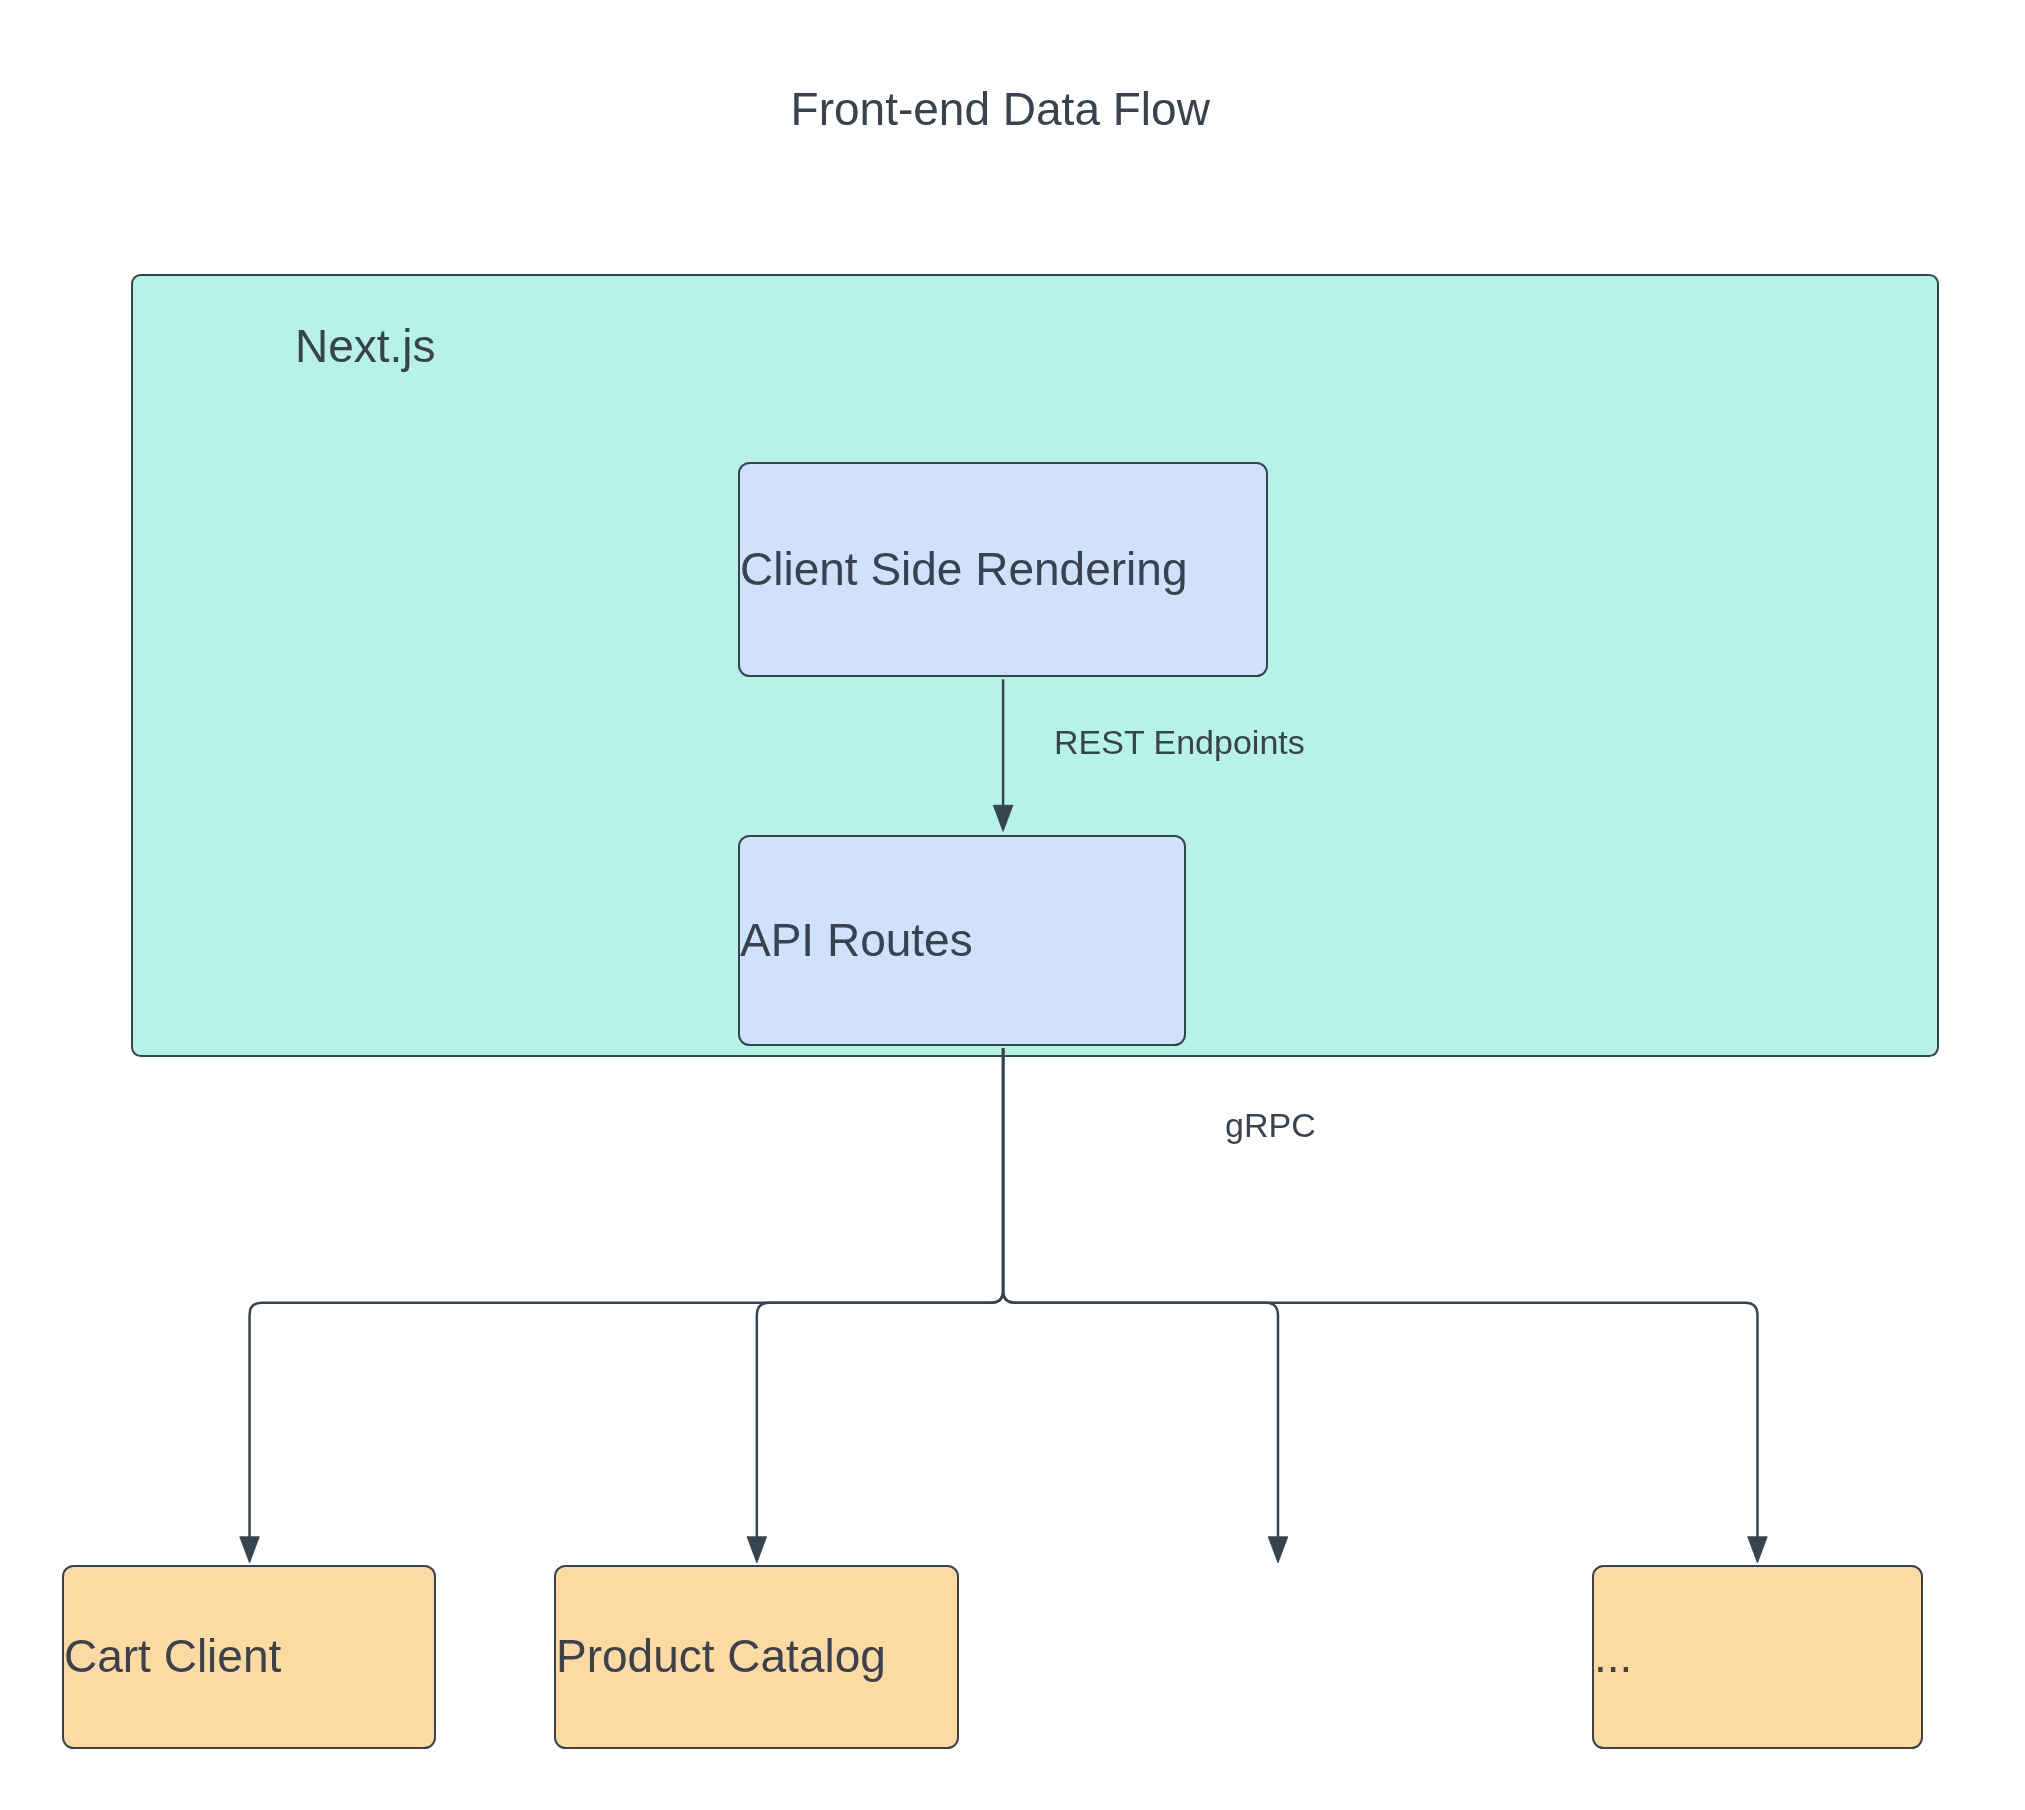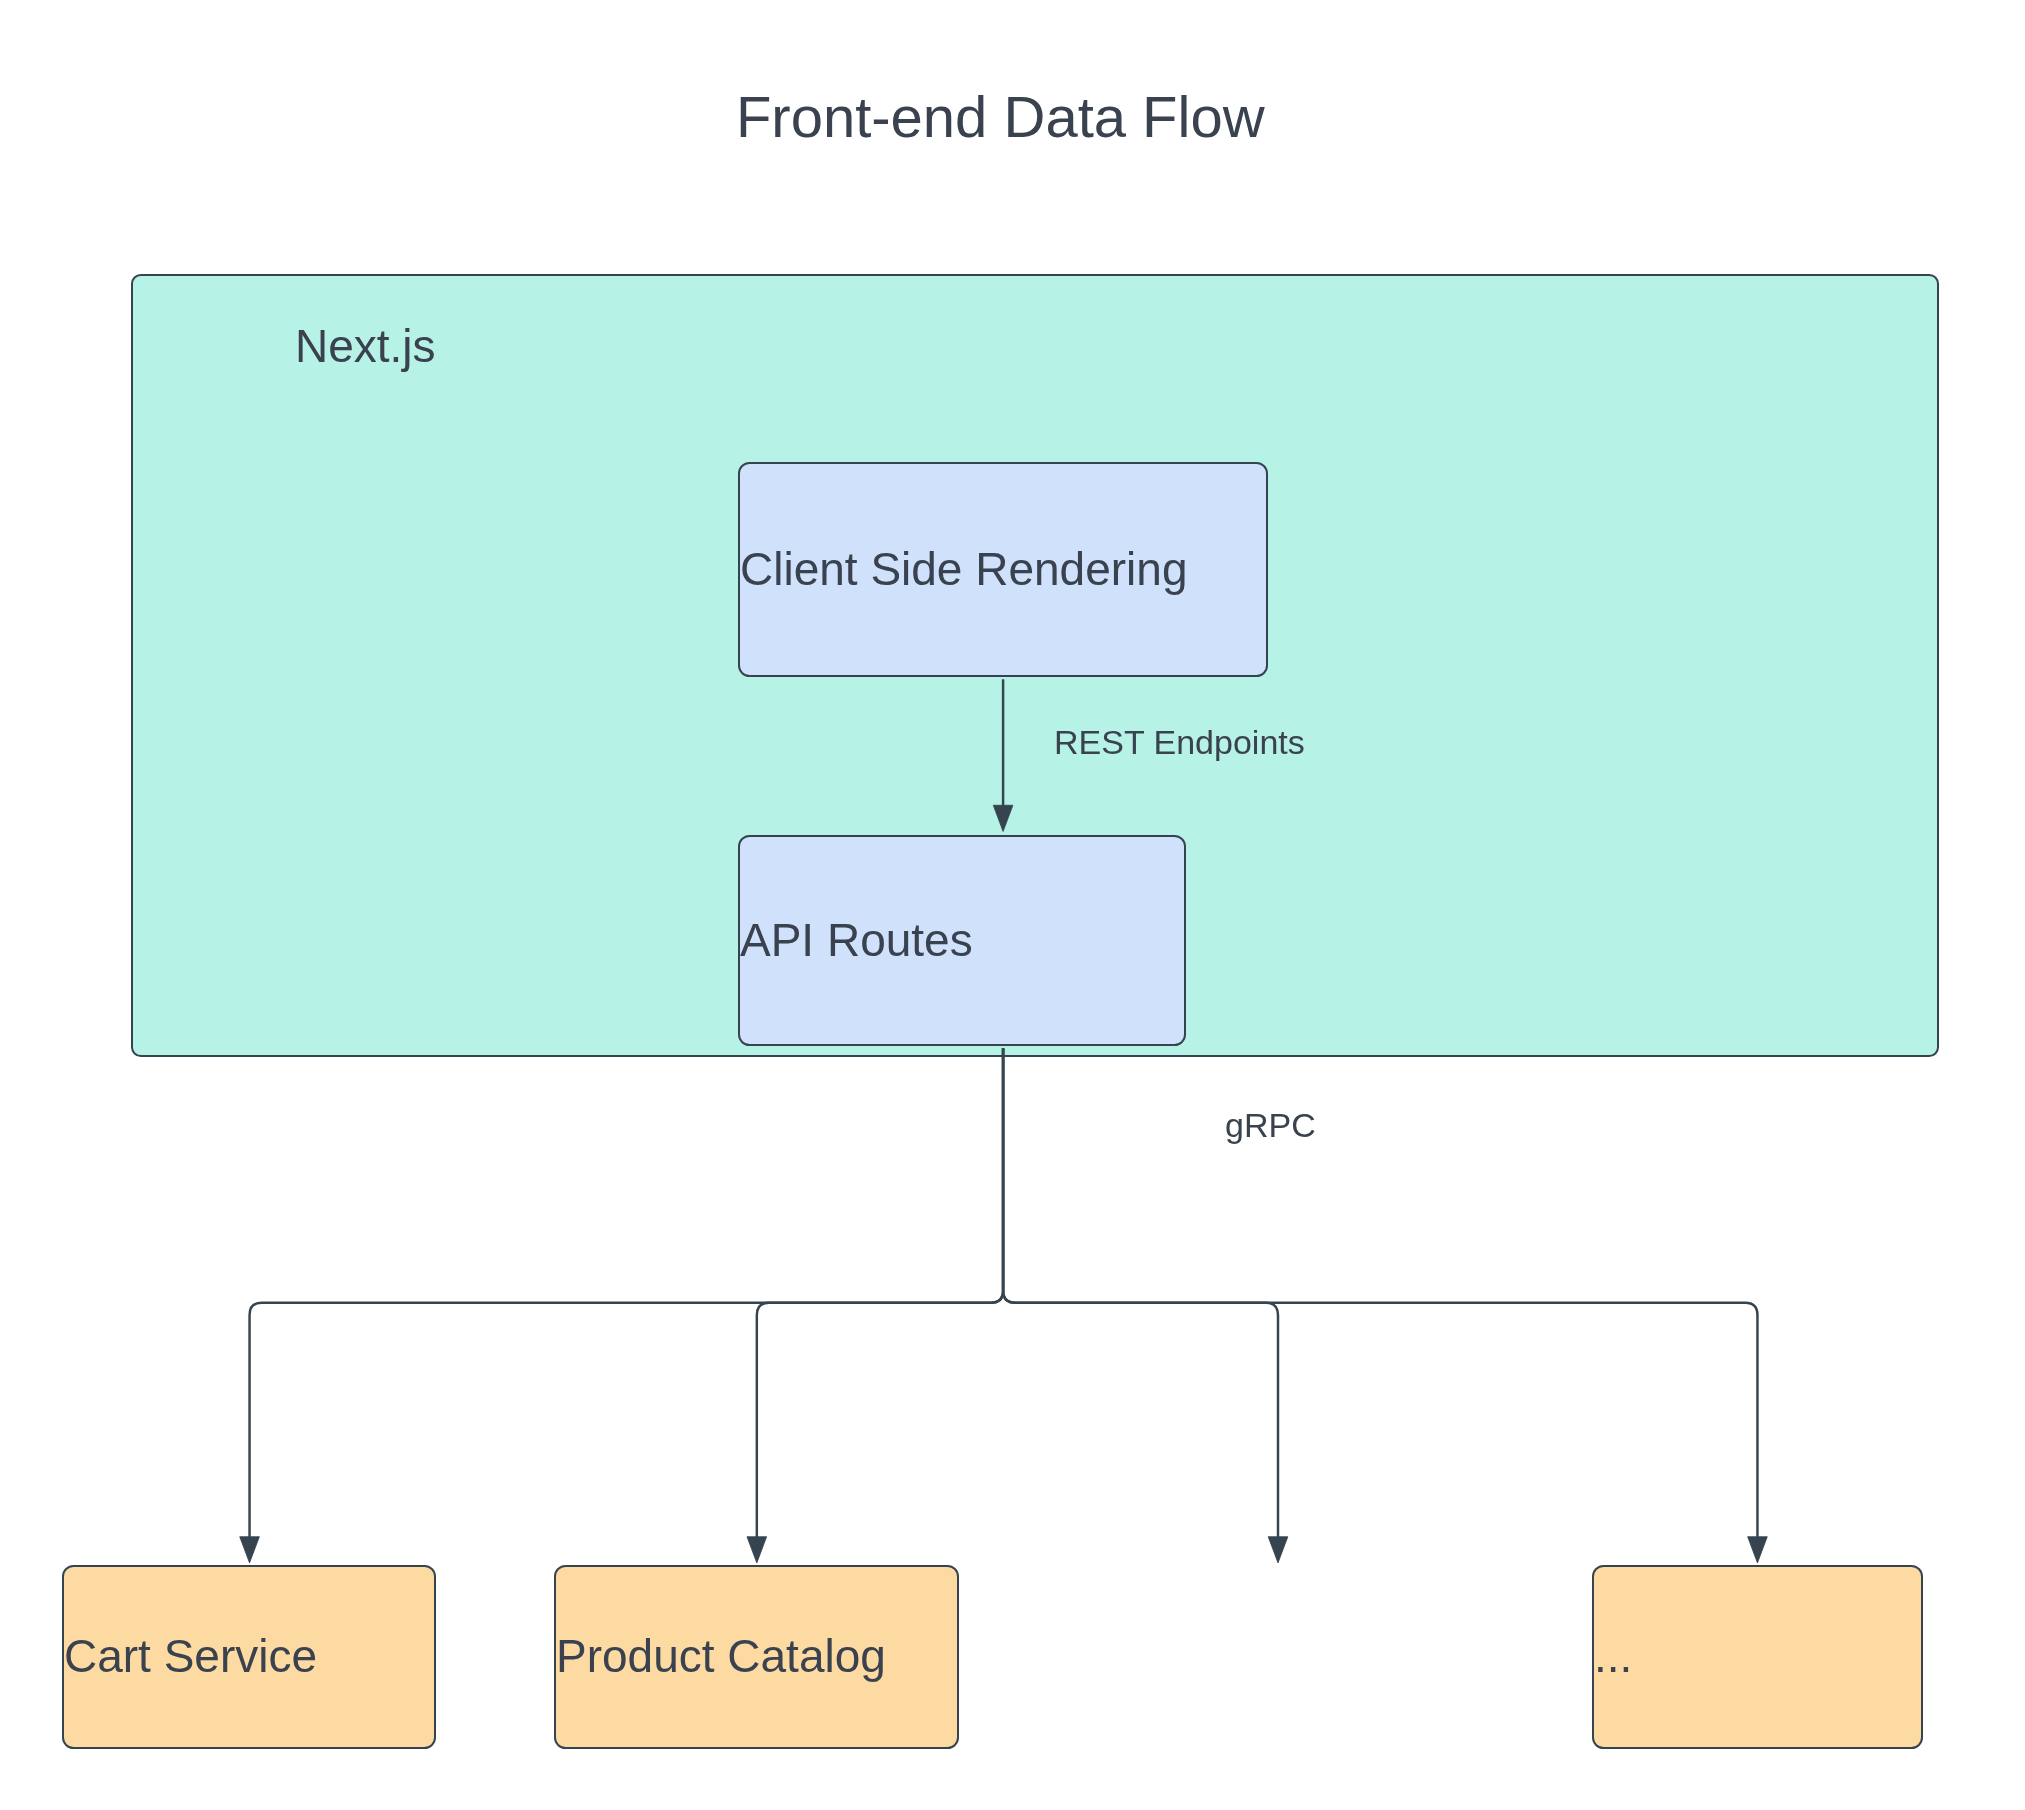--- a/index.html
+++ b/index.html
@@ -18,21 +18,21 @@
     height: 1811px;
     background: var(--bg);
     font-family: "Liberation Sans", sans-serif;
     color: var(--text);
     overflow: hidden;
   }
   .diagram-title {
     position: absolute;
     left: 0; right: 24.5px; top: 82px;
     text-align: center;
-    font-size: 58px;
+    font-size: 46px;
     line-height: 1.2;
     color: var(--text);
   }
   .subgraph {
     position: absolute;
     left: 131px; top: 274px;
     width: 1808px; height: 783px;
     background: var(--container-fill);
     border: 2.5px solid var(--stroke);
     border-radius: 9.8px;
@@ -129,21 +129,21 @@
 
   <div class="node blue node-csr">
     <span>Client Side Rendering</span>
   </div>
 
   <div class="node blue node-api">
     <span>API Routes</span>
   </div>
 
   <div class="node orange node-cart">
-    <span>Cart Service</span>
+    <span>Cart Client</span>
   </div>
 
   <div class="node orange node-catalog">
     <span>Product Catalog</span>
   </div>
 
 
   <div class="node orange node-more">
     <span>...</span>
   </div>

